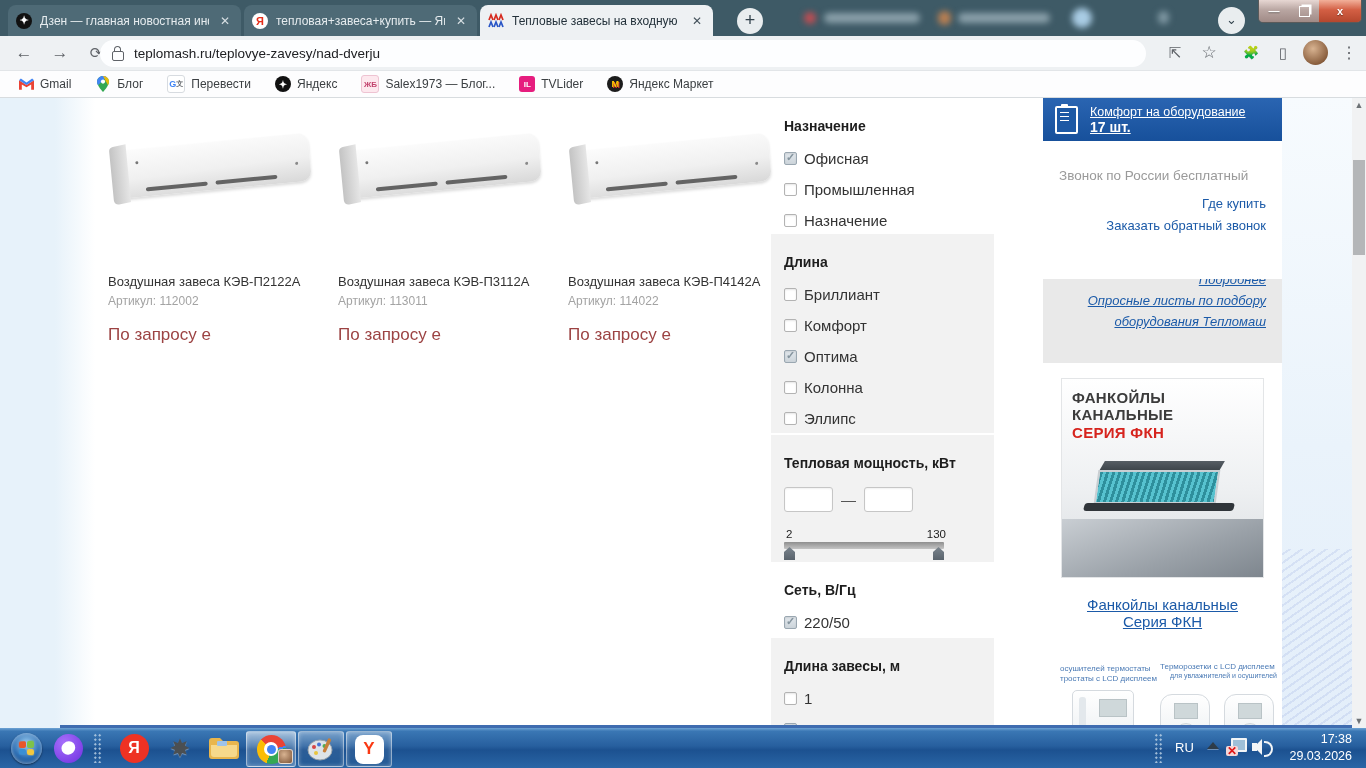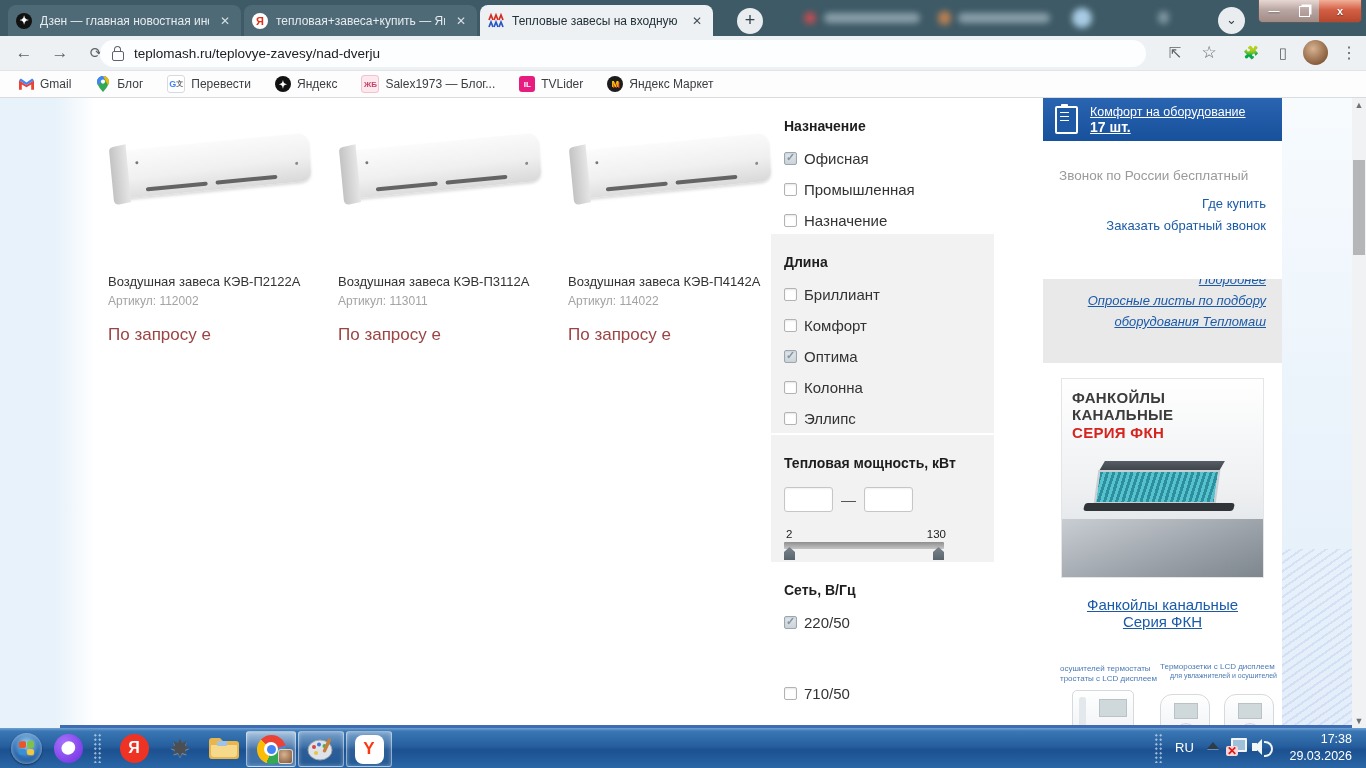--- a/index.html
+++ b/index.html
@@ -367,20 +367,31 @@
             <span class="cb checked"></span>
             <span class="cblabel">220/50</span>
           </div>
         <div class="cbrow">
             <span class="cb"></span>
             <span class="cblabel">710/50</span>
           </div>
       </div>
     </div>
 
+    <div class="fsec gray" style="top:540px;height:91px;">
+      <div class="ftitle">Длина завесы, м</div>
+      <div class="cbrow">
+          <span class="cb"></span>
+          <span class="cblabel">1</span>
+        </div>
+      <div class="cbrow">
+          <span class="cb checked"></span>
+          <span class="cblabel">1.5</span>
+        </div>
+    </div>
 
     <div class="rc-blue">
       <span class="clip-ic"></span>
       <span>
         <a class="rc-link1">Комфорт на оборудование</a>
         <a class="rc-link2">17 шт.</a>
       </span>
     </div>
     <div class="rc-card">
       <div class="call-note">Звонок по России бесплатный</div>

